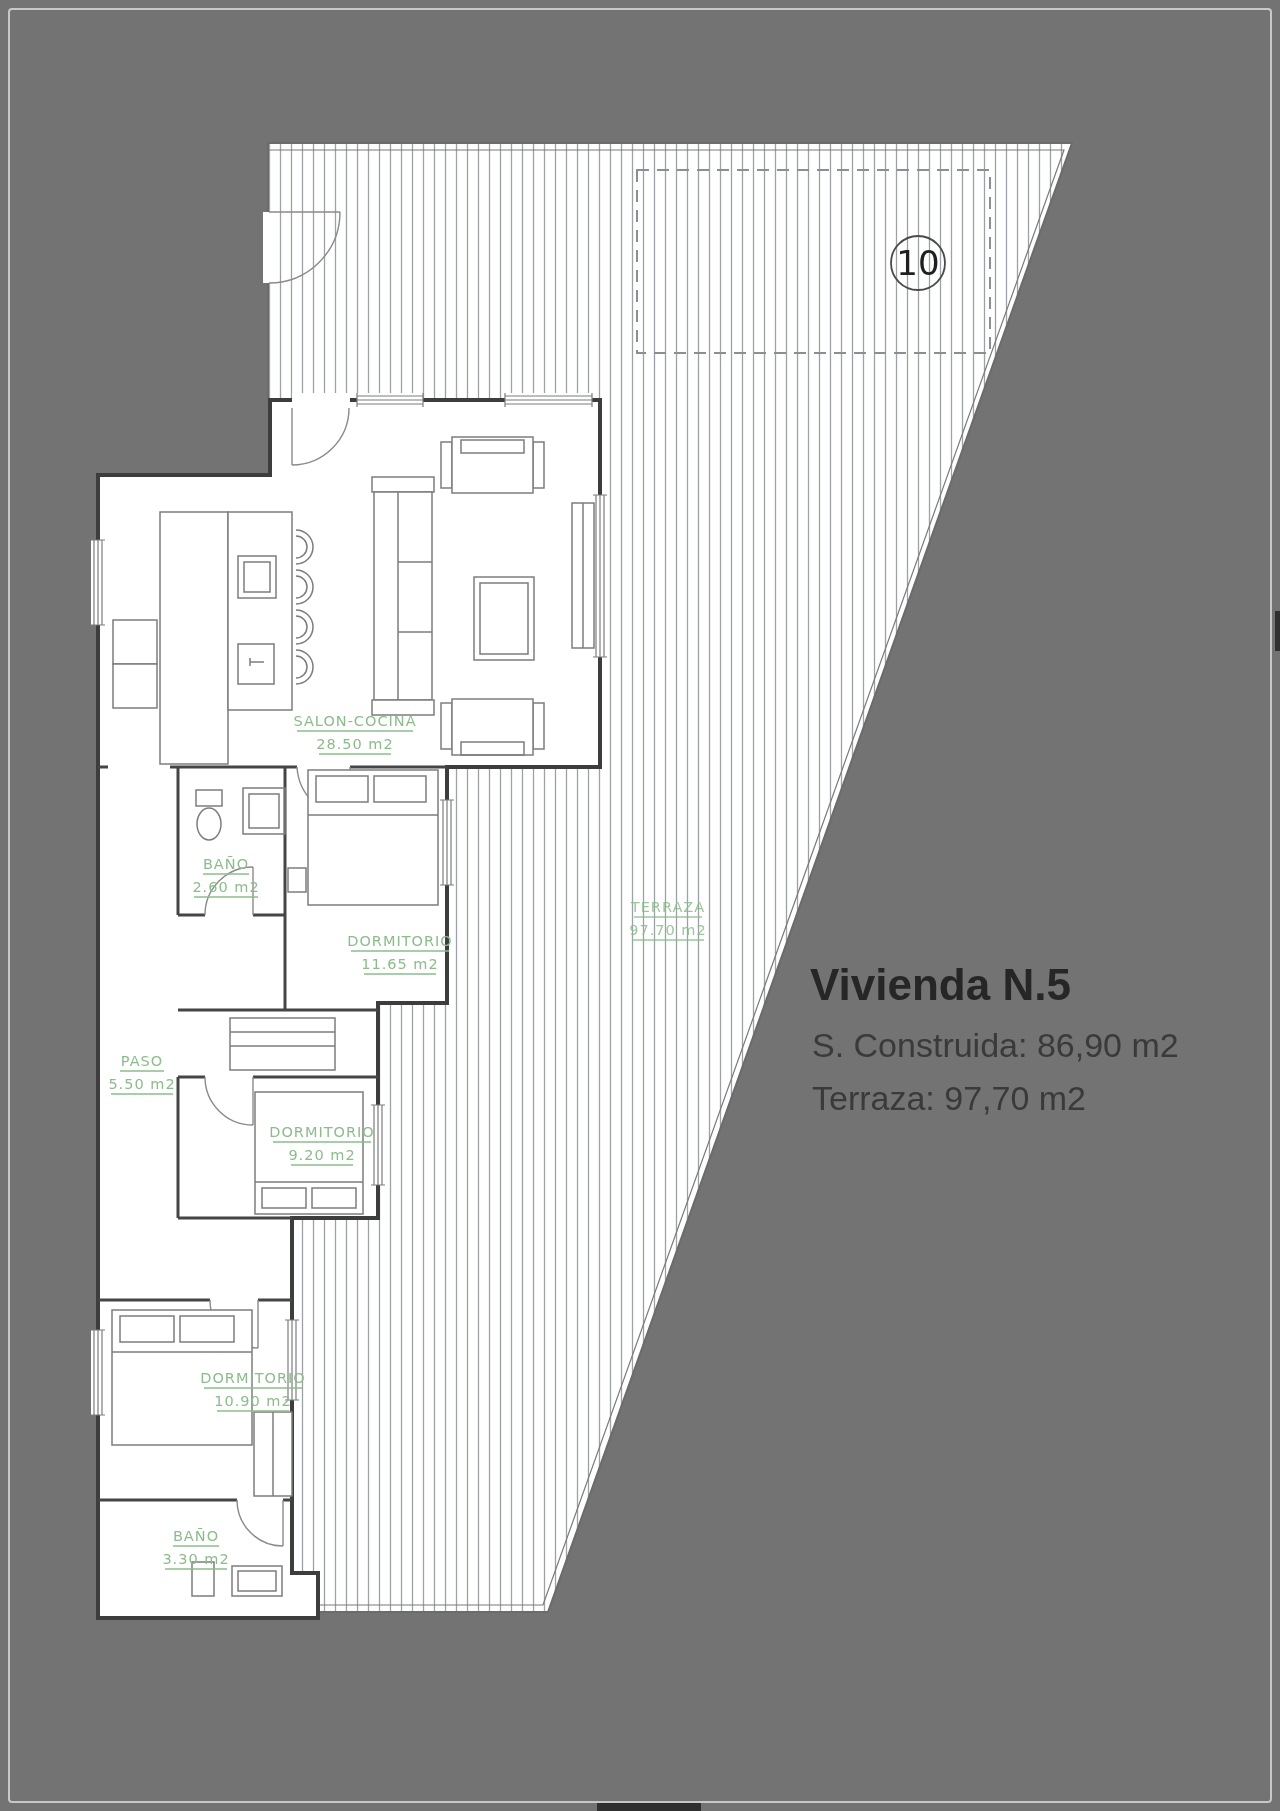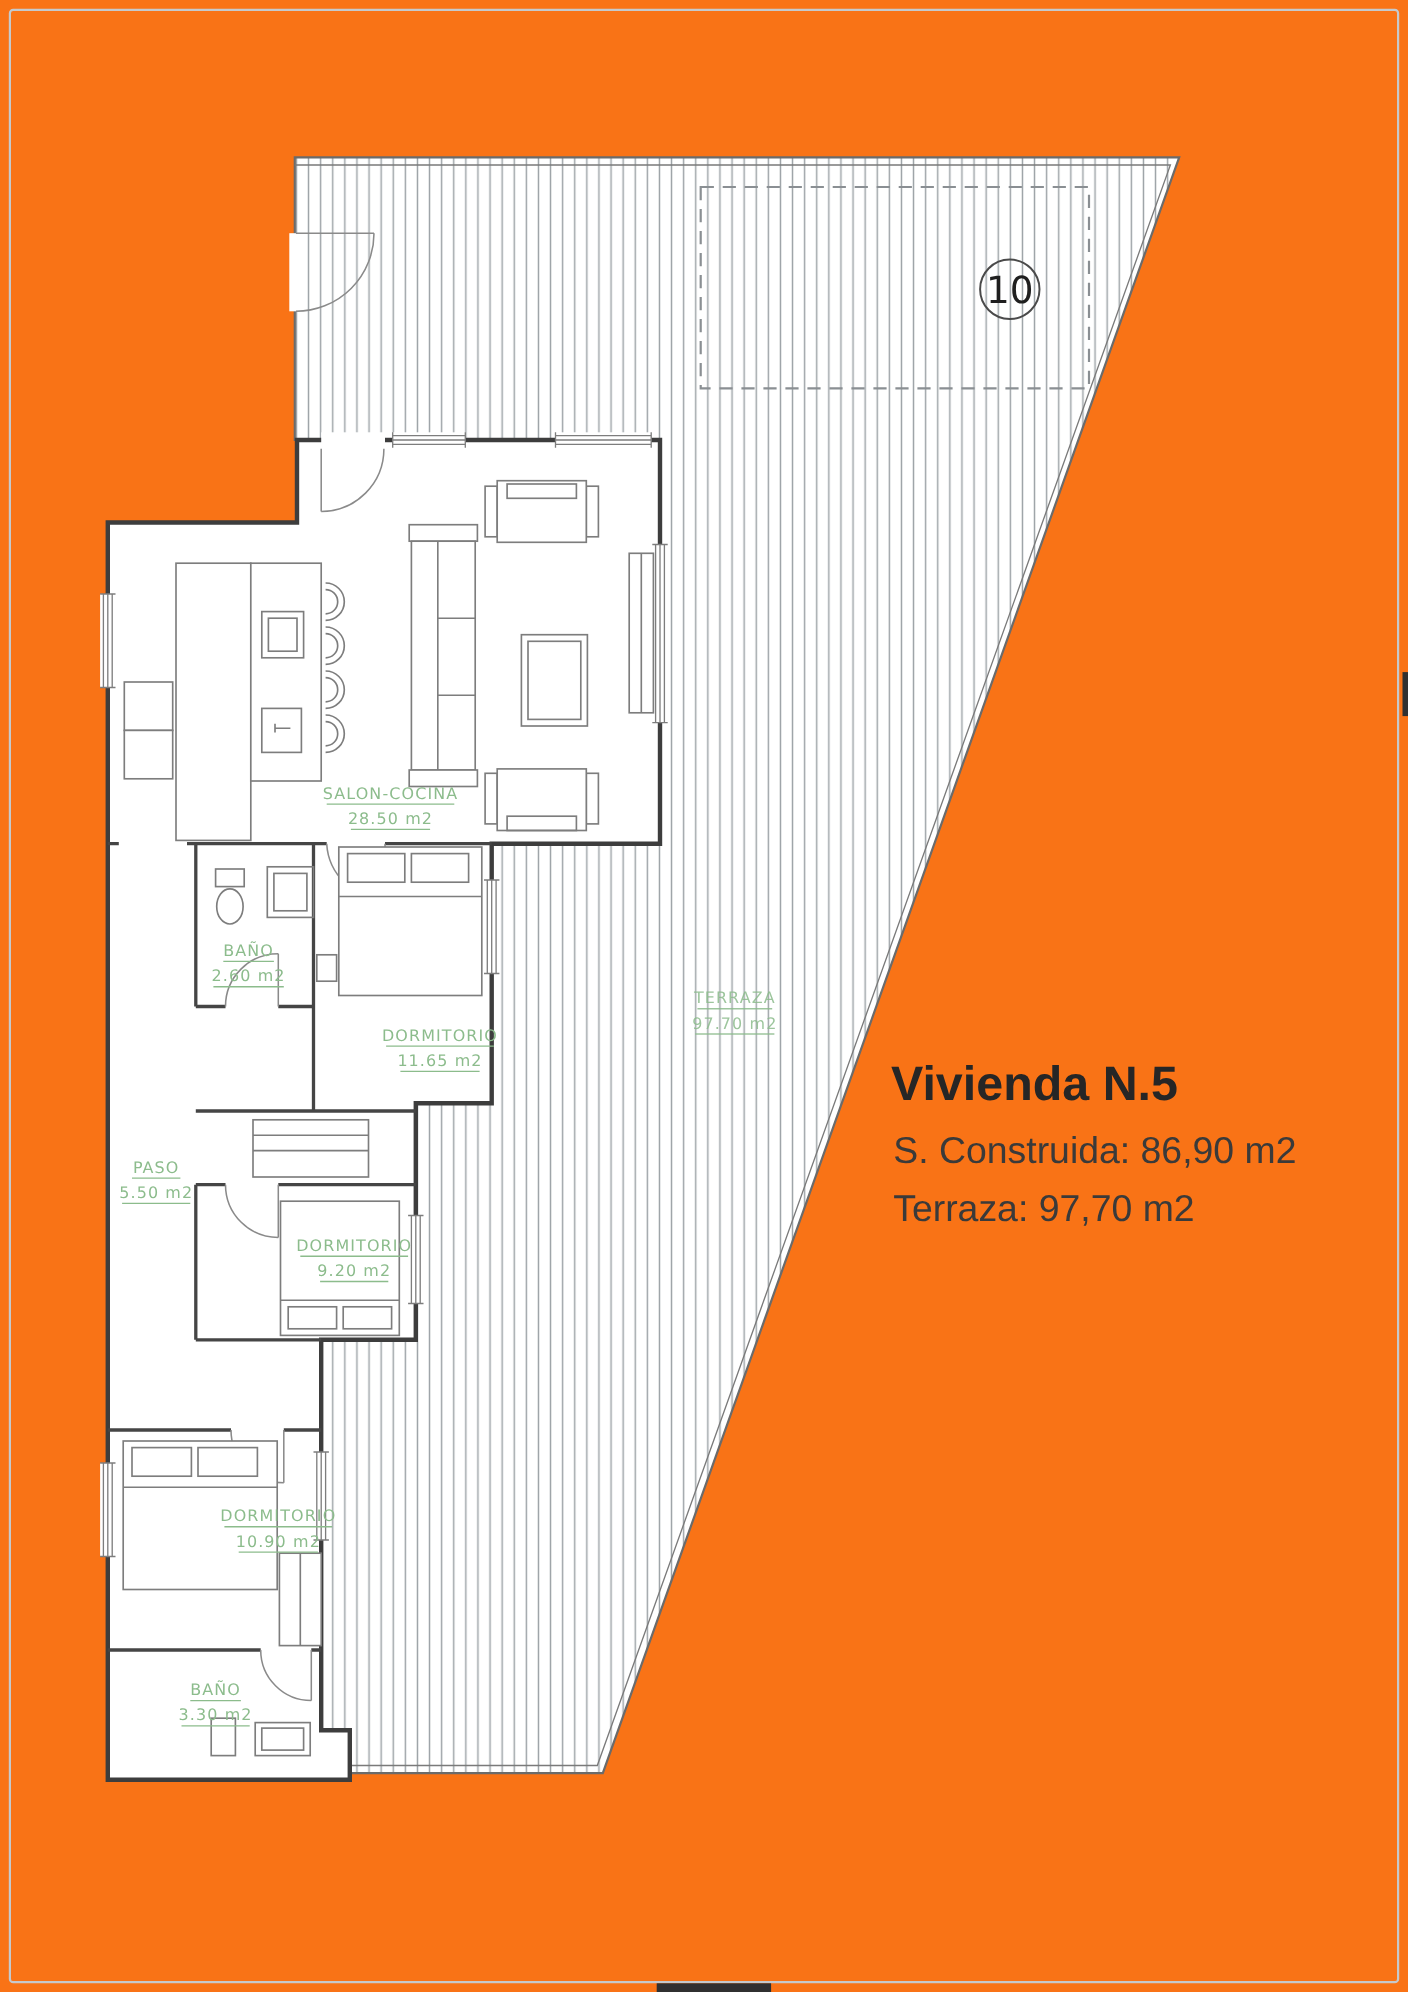--- a/index.html
+++ b/index.html
@@ -1,16 +1,16 @@
 <!DOCTYPE html>
 <html><head>
 <meta charset="utf-8">
 <style>
   html,body{margin:0;padding:0;background:#ffffff;}
-  .page{position:relative;width:1280px;height:1811px;background:#f97316;overflow:hidden;
+  .page{position:relative;width:1280px;height:1811px;background:#737373;overflow:hidden;
         font-family:"Liberation Sans",sans-serif;}
   svg{position:absolute;left:0;top:0;width:1280px;height:1811px;}
   
   .pageframe{fill:none;stroke:#c6c9cc;stroke-width:2;}
   .plot{stroke:#6b6b6b;stroke-width:2;}
   .plotinner{fill:none;stroke:#7a7a7a;stroke-width:1.2;}
   .dashzone{fill:none;stroke:#8a8f93;stroke-width:2;stroke-dasharray:12 8;}
   .marker{fill:none;stroke:#4a4a4a;stroke-width:1.8;}
   .markertext{font-family:"DejaVu Sans",sans-serif;font-size:34px;text-anchor:middle;}
   .building{fill:#ffffff;stroke:#3d3d3d;stroke-width:4;}

